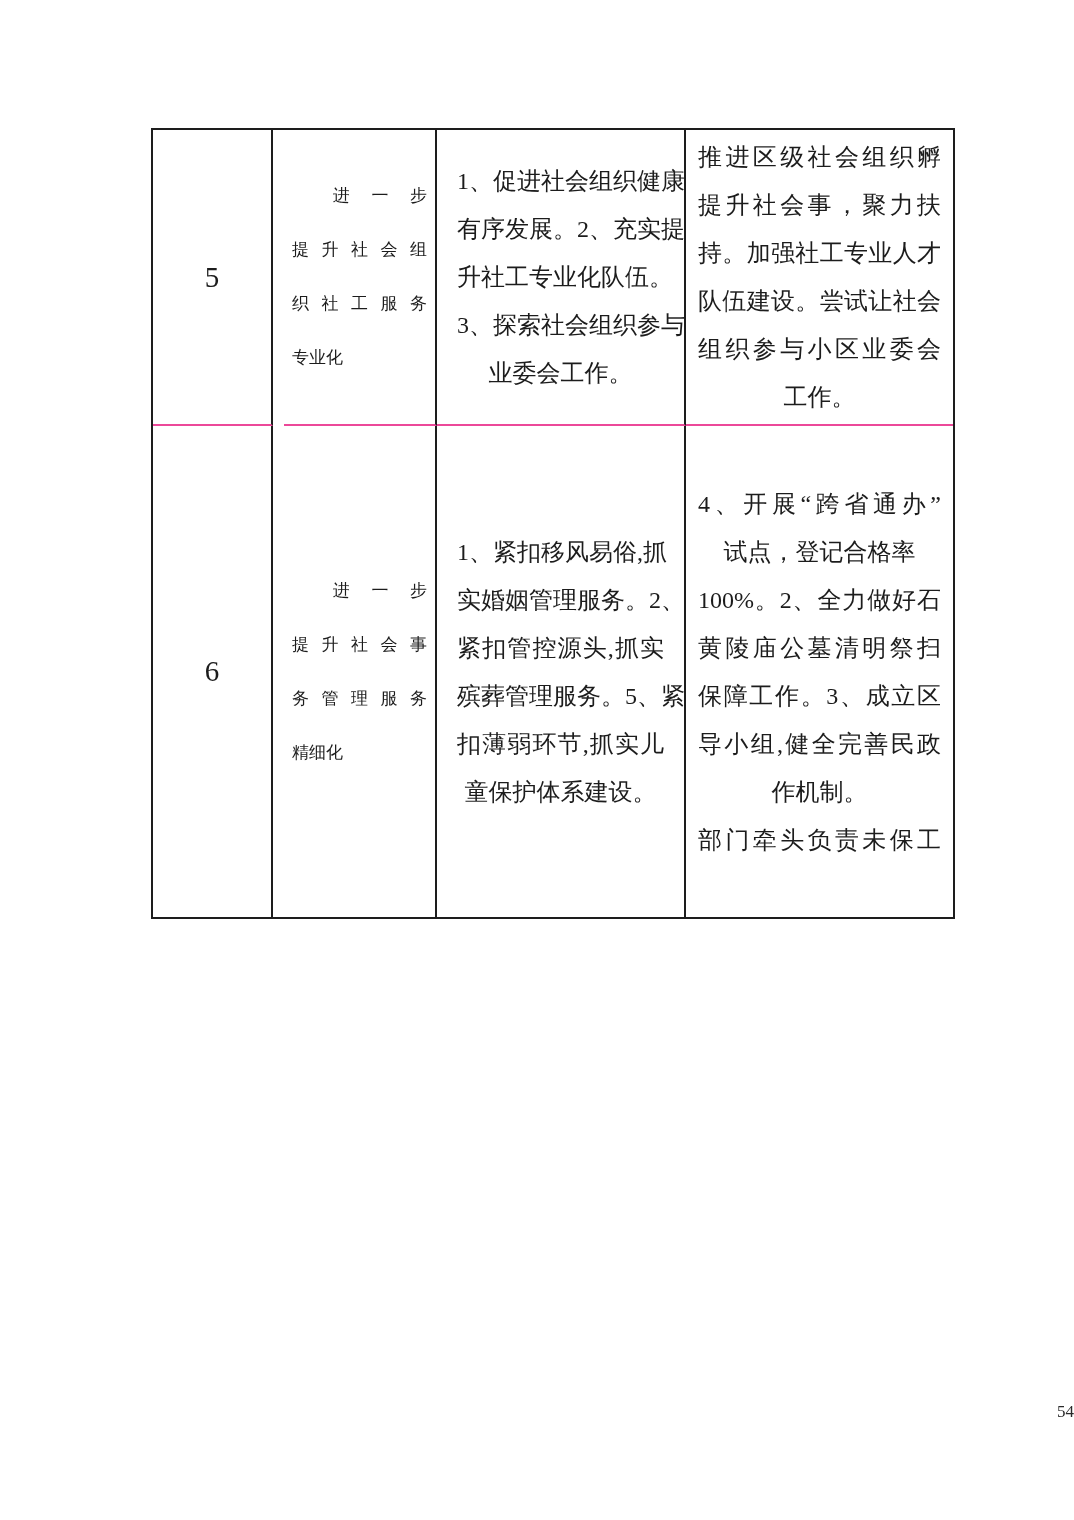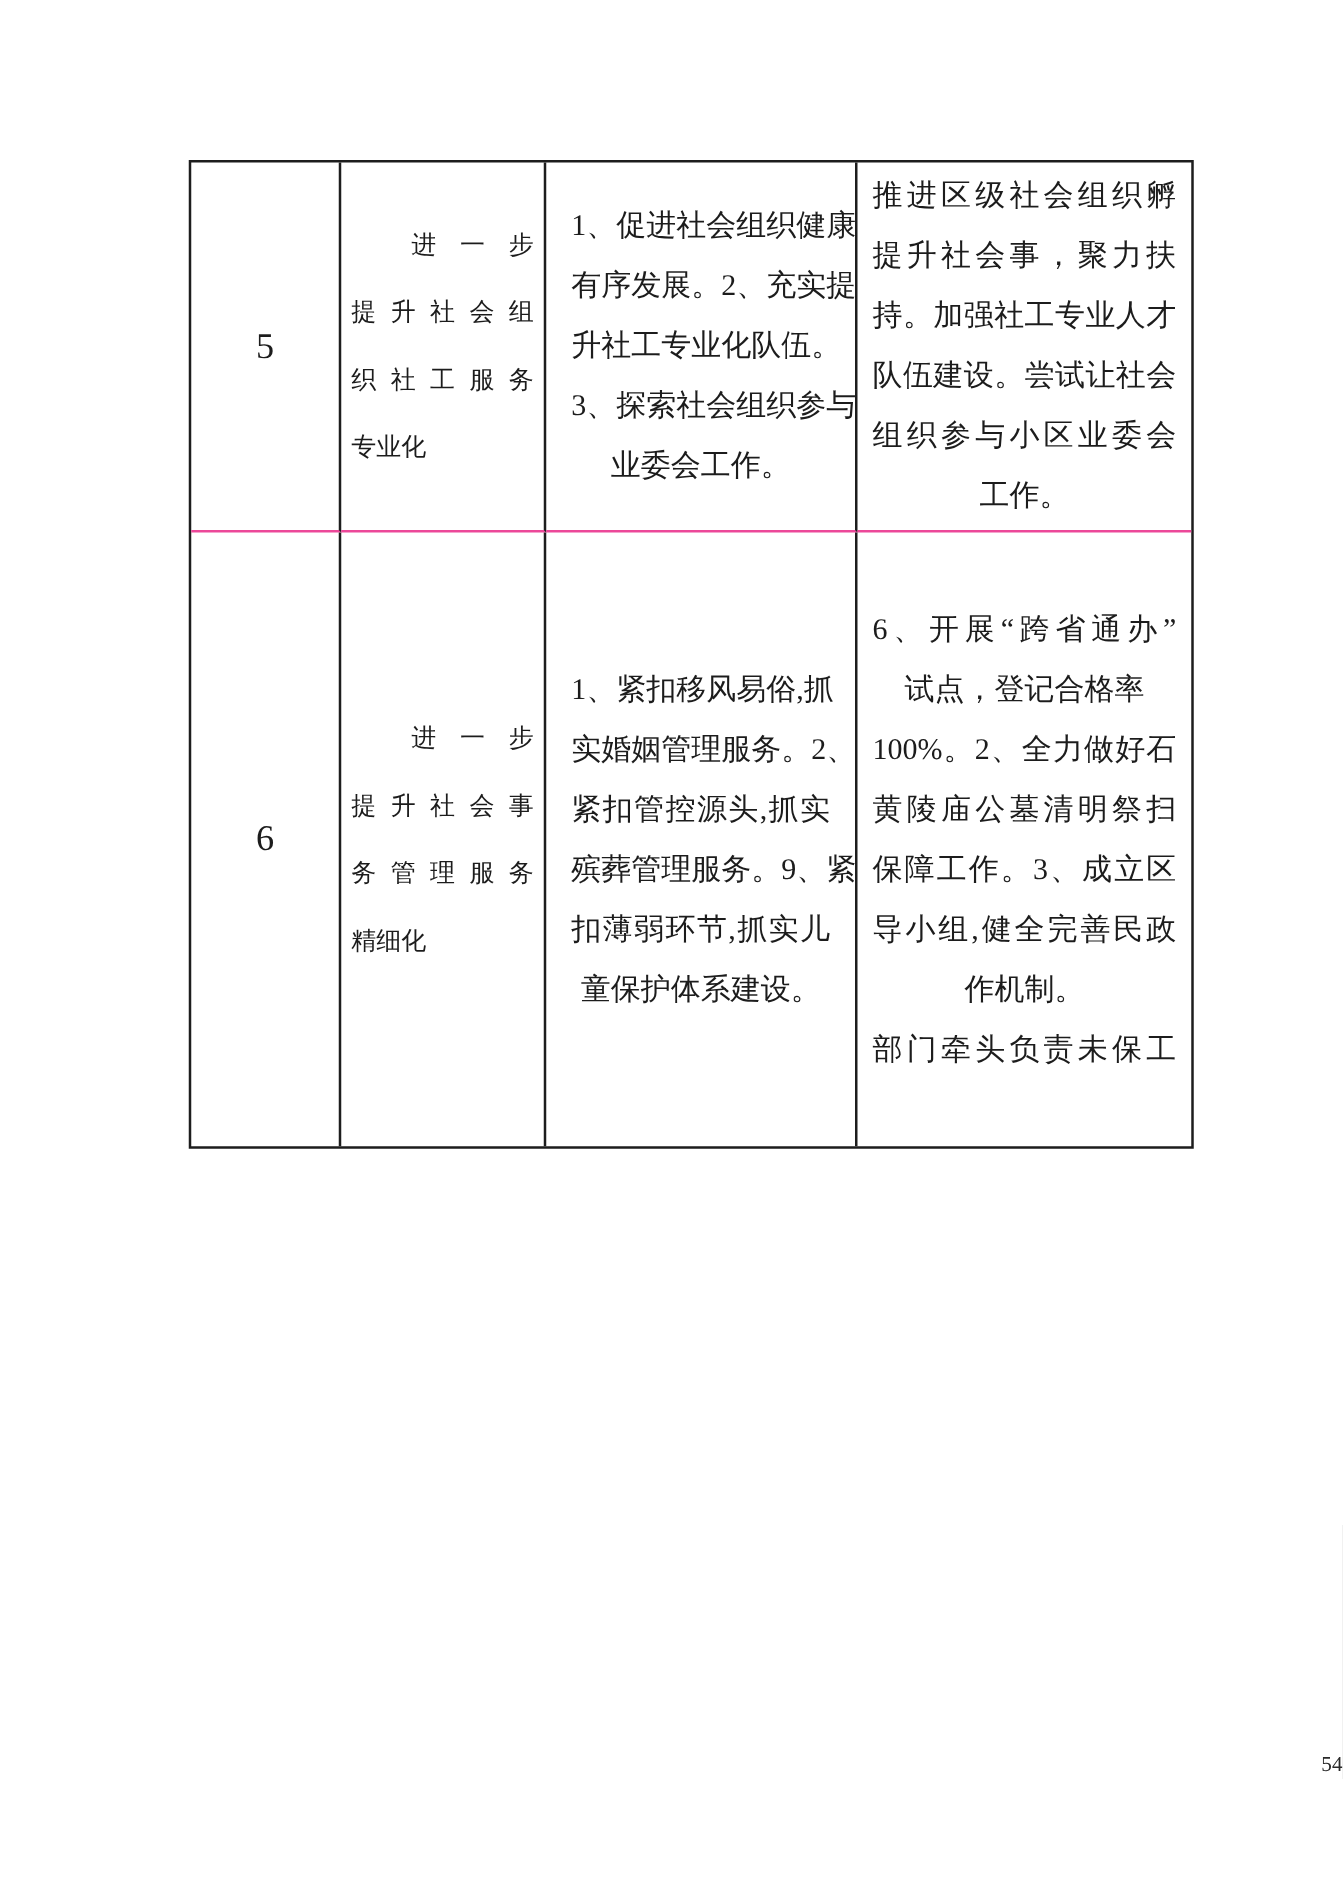--- a/index.html
+++ b/index.html
@@ -30,21 +30,21 @@
     flex-direction: column;
     justify-content: center;
     overflow: hidden;
   }
   .cell.c4 { border-right: none; }
   .cell.r1 { border-bottom: 2px solid #ec4899; }
   .num-cell {
     align-items: center;
     font-size: 29px;
   }
-  .goal-cell { padding: 0 8px; font-size: 20px; }
+  .goal-cell { padding: 0 8px; font-size: 17px; margin-left: 11px; }
   .goal-cell .ln { line-height: 54px; }
   .tasks-cell { padding: 0 20px; font-size: 24px; }
   .tasks-cell .ln { line-height: 48px; }
   .meas-cell { padding: 0 12px; font-size: 24px; }
   .meas-cell .ln { line-height: 48px; }
   .ln { white-space: nowrap; }
   .ln.j { text-align: justify; text-align-last: justify; }
   .ln.c { text-align: center; }
   .ln.l { text-align: left; }
   .ln.i2 { padding-left: 2.4em; text-align: justify; text-align-last: justify; }
@@ -99,26 +99,26 @@
       <div class="cell r2 c2 goal-cell">
           <div class="ln i2">进一步</div>
           <div class="ln j">提升社会事</div>
           <div class="ln j">务管理服务</div>
           <div class="ln l">精细化</div>
         </div>
       <div class="cell r2 c3 tasks-cell">
           <div class="ln j">1、紧扣移风易俗,抓</div>
           <div class="ln j">实婚姻管理服务。2、</div>
           <div class="ln j">紧扣管控源头,抓实</div>
-          <div class="ln j">殡葬管理服务。9、紧</div>
+          <div class="ln j">殡葬管理服务。5、紧</div>
           <div class="ln j">扣薄弱环节,抓实儿</div>
           <div class="ln c">童保护体系建设。</div>
         </div>
       <div class="cell r2 c4 meas-cell">
-          <div class="ln j">6、开展“跨省通办”</div>
+          <div class="ln j">4、开展“跨省通办”</div>
           <div class="ln c">试点，登记合格率</div>
           <div class="ln j">100%。2、全力做好石</div>
           <div class="ln j">黄陵庙公墓清明祭扫</div>
           <div class="ln j">保障工作。3、成立区</div>
           <div class="ln j">导小组,健全完善民政</div>
           <div class="ln c">作机制。</div>
           <div class="ln j">部门牵头负责未保工</div>
         </div>
     </div>
 

